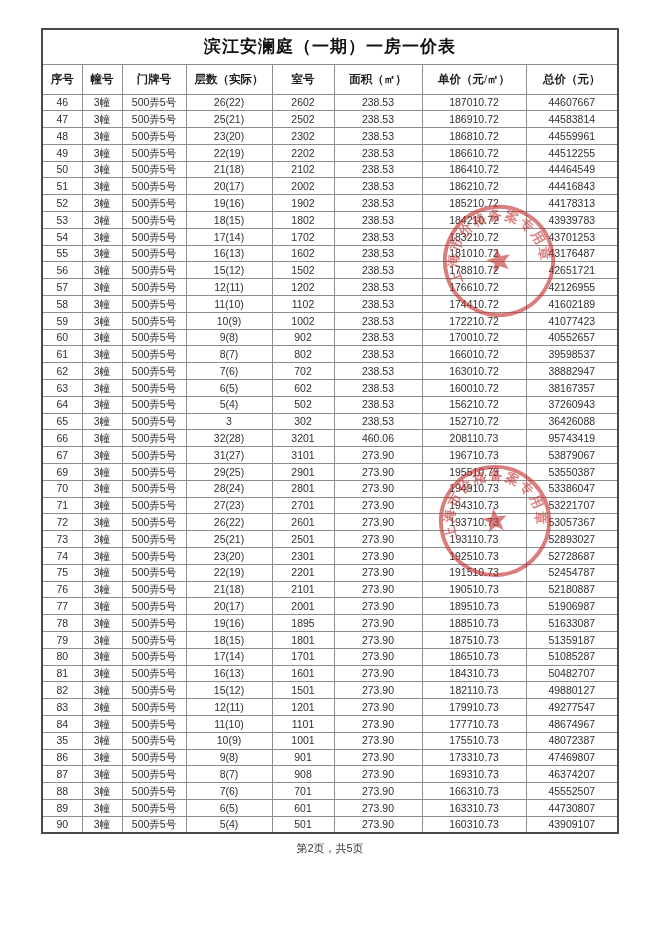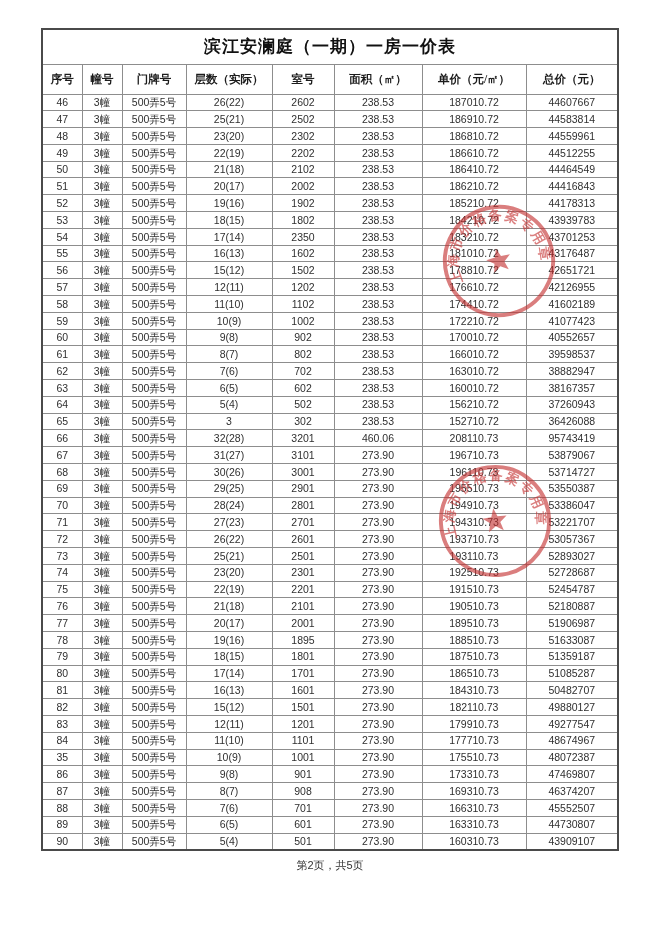--- a/index.html
+++ b/index.html
@@ -179,21 +179,21 @@
           <td>1802</td>
           <td>238.53</td>
           <td>184210.72</td>
           <td>43939783</td>
         </tr>
         <tr>
           <td>54</td>
           <td>3幢</td>
           <td>500弄5号</td>
           <td>17(14)</td>
-          <td>2350</td>
+          <td>1702</td>
           <td>238.53</td>
           <td>183210.72</td>
           <td>43701253</td>
         </tr>
         <tr>
           <td>55</td>
           <td>3幢</td>
           <td>500弄5号</td>
           <td>16(13)</td>
           <td>1602</td>
@@ -313,30 +313,20 @@
         </tr>
         <tr>
           <td>67</td>
           <td>3幢</td>
           <td>500弄5号</td>
           <td>31(27)</td>
           <td>3101</td>
           <td>273.90</td>
           <td>196710.73</td>
           <td>53879067</td>
-        </tr>
-        <tr>
-          <td>68</td>
-          <td>3幢</td>
-          <td>500弄5号</td>
-          <td>30(26)</td>
-          <td>3001</td>
-          <td>273.90</td>
-          <td>196110.73</td>
-          <td>53714727</td>
         </tr>
         <tr>
           <td>69</td>
           <td>3幢</td>
           <td>500弄5号</td>
           <td>29(25)</td>
           <td>2901</td>
           <td>273.90</td>
           <td>195510.73</td>
           <td>53550387</td>

